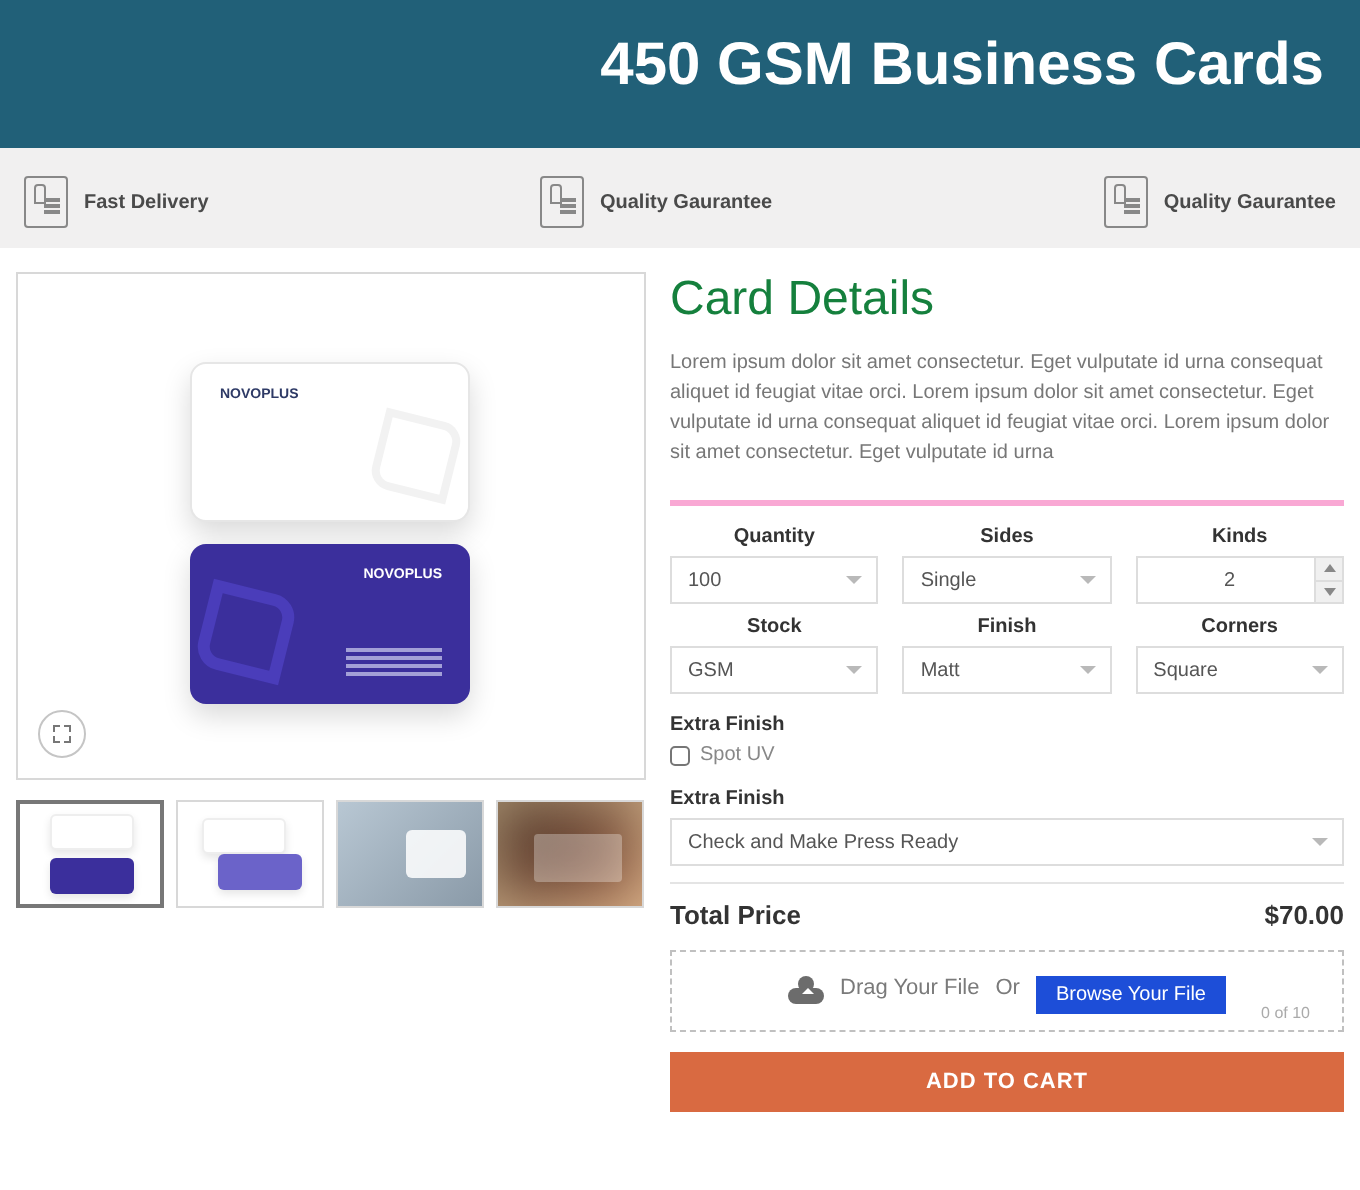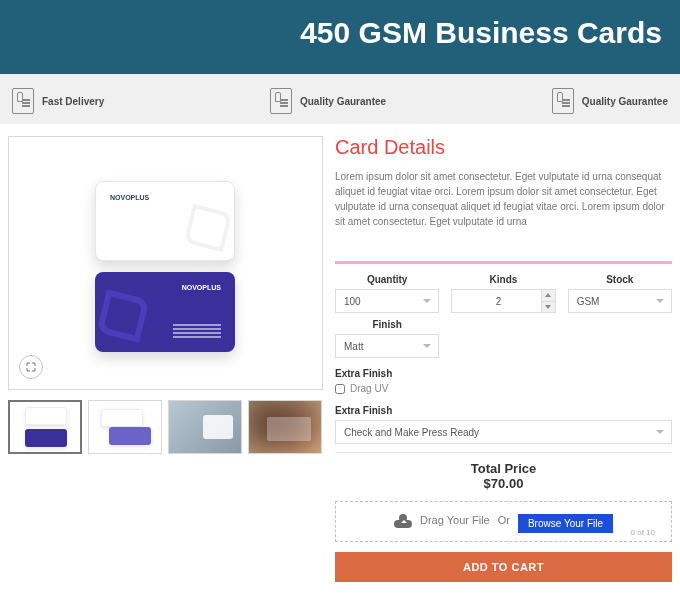--- a/index.html
+++ b/index.html
@@ -30,41 +30,41 @@
 .thumb.active { border:1px solid #777; box-shadow:0 0 0 1px #777 inset; }
 .thumb .mini-w { position:absolute; top:6px; left:16px; width:42px; height:18px; background:#fff; border:1px solid #eee; border-radius:3px; box-shadow:0 2px 4px rgba(0,0,0,0.1); }
 .thumb .mini-p { position:absolute; bottom:6px; left:16px; width:42px; height:18px; background:#3b2f9c; border-radius:3px; box-shadow:0 2px 4px rgba(0,0,0,0.1); }
 .thumb.t2 .mini-w { left:12px; top:8px; }
 .thumb.t2 .mini-p { left:20px; bottom:8px; background:#6b63c9; }
 .thumb.t3 { background:linear-gradient(135deg,#b8c7d3,#8a9aa8); }
 .thumb.t3:after { content:""; position:absolute; right:8px; top:14px; width:30px; height:24px; background:rgba(255,255,255,0.85); border-radius:3px; }
 .thumb.t4 { background:linear-gradient(135deg,#40281e,#a06a4f); box-shadow:inset 0 0 30px rgba(255,230,180,0.6); }
 .thumb.t4:after { content:""; position:absolute; left:18px; top:16px; width:44px; height:24px; background:rgba(255,255,255,0.3); border-radius:2px; }
 .details { flex:1; }
-.details h2 { font-size:20px; color:#ef4444; font-weight:400; margin-bottom:10px; }
-.desc { font-size:10px; line-height:1.5; color:#777; margin-bottom:32px; }
+.details h2 { font-size:24px; color:#15803d; font-weight:400; margin-bottom:10px; }
+.desc { font-size:10px; line-height:1.5; color:#777; margin-bottom:16px; }
 .opt-grid { display:grid; grid-template-columns:1fr 1fr 1fr; gap:6px 12px; border-top:3px solid #f9a8d4; padding-top:10px; }
 .opt label { display:block; text-align:center; font-size:10px; font-weight:600; color:#333; margin-bottom:4px; }
 .sel, .numin { width:100%; height:24px; border:1px solid #ddd; background:#fff; font-size:10px; padding:0 22px 0 8px; color:#555; appearance:none; position:relative; }
 .sel-wrap { position:relative; }
 .sel-wrap:after { content:""; position:absolute; right:8px; top:10px; border:4px solid transparent; border-top-color:#b9b9b9; pointer-events:none; }
 .num-wrap { position:relative; }
 .numin { padding-right:18px; text-align:center; }
 .spin { position:absolute; right:1px; top:1px; width:14px; height:22px; display:flex; flex-direction:column; }
 .spin div { flex:1; background:#f0f0f0; border-left:1px solid #ddd; display:flex; align-items:center; justify-content:center; cursor:pointer; }
 .spin div:first-child { border-bottom:1px solid #ddd; }
 .spin svg { display:block; }
 .extras { display:flex; margin-top:10px; gap:60px; }
 .extra-col { font-size:10px; }
 .extra-col .head { font-weight:700; color:#333; margin-bottom:4px; font-size:10px; }
 .chk { display:flex; align-items:center; gap:5px; color:#888; margin-bottom:3px; font-weight:400; }
 .chk input { width:10px; height:10px; accent-color:#888; }
 .fullrow { margin-top:8px; }
 .fullrow .head { font-weight:700; color:#333; margin-bottom:4px; font-size:10px; }
-.total-row { display:flex; justify-content:space-between; align-items:center; padding:8px 0 10px; border-top:1px solid #e4e4e4; margin-top:8px;flex-direction:column; }
+.total-row { display:flex; justify-content:space-between; align-items:center; padding:8px 0 10px; border-top:1px solid #e4e4e4; margin-top:8px; }
 .total-row span { font-size:13px; font-weight:600; color:#333; }
 .upload { border:1px dashed #c0c0c0; padding:12px 10px 8px; position:relative; margin-bottom:10px; }
 .upload-inner { display:flex; justify-content:center; gap:8px; font-size:11px; color:#7a7a7a; }
 .cloud { width:18px; height:14px; position:relative; }
 .cloud:before { content:""; position:absolute; left:0; bottom:0; width:18px; height:8px; background:#6c6c6c; border-radius:6px; }
 .cloud:after { content:""; position:absolute; left:5px; top:0; width:8px; height:8px; background:#6c6c6c; border-radius:50%; }
 .cloud-arrow { position:absolute; left:7px; top:3px; width:0; height:0; border:3px solid transparent; border-bottom-color:#fff; z-index:1; }
 .browse-btn { background:#1d4ed8; color:#fff; font-size:10px; padding:4px 10px; border:none; cursor:pointer; }
 .counter { position:absolute; right:16px; bottom:4px; font-size:8px; color:#aaa; }
 .addcart { width:100%; background:#d96a41; color:#fff; border:none; padding:9px; font-size:11px; font-weight:700; letter-spacing:.5px; cursor:pointer; }
@@ -129,20 +129,24 @@
   </div>
 
   <div class="details">
     <h2>Card Details</h2>
     <p class="desc">Lorem ipsum dolor sit amet consectetur. Eget vulputate id urna consequat aliquet id feugiat vitae orci. Lorem ipsum dolor sit amet consectetur. Eget vulputate id urna consequat aliquet id feugiat vitae orci. Lorem ipsum dolor sit amet consectetur. Eget vulputate id urna</p>
 
     <div class="opt-grid">
       <div class="opt">
         <label>Quantity</label>
         <div class="sel-wrap"><select class="sel"><option>100</option></select></div>
+      </div>
+      <div class="opt">
+        <label>Sides</label>
+        <div class="sel-wrap"><select class="sel"><option>Single</option></select></div>
       </div>
       <div class="opt">
         <label>Kinds</label>
         <div class="num-wrap">
           <input class="numin" value="2" style="">
           <div class="spin">
             <div>
                 <svg width="6" height="4">
                   <path d="M0 4 L3 0 L6 4 Z" fill="#888"></path>
                 </svg>
@@ -156,28 +160,32 @@
         </div>
       </div>
       <div class="opt">
         <label>Stock</label>
         <div class="sel-wrap"><select class="sel"><option>GSM</option></select></div>
       </div>
       <div class="opt">
         <label>Finish</label>
         <div class="sel-wrap"><select class="sel"><option>Matt</option></select></div>
       </div>
+      <div class="opt">
+        <label>Corners</label>
+        <div class="sel-wrap"><select class="sel"><option>Square</option></select></div>
+      </div>
     </div>
 
     <div class="extras">
       <div class="extra-col">
         <div class="head">Extra Finish</div>
         <label class="chk">
             <input type="checkbox" style="">
-            <span>Drag UV</span>
+            <span>Spot UV</span>
           </label>
       </div>
     </div>
 
     <div class="fullrow">
       <div class="head">Extra Finish</div>
       <div class="sel-wrap"><select class="sel"><option>Check and Make Press Ready</option></select></div>
     </div>
 
     <div class="total-row">

